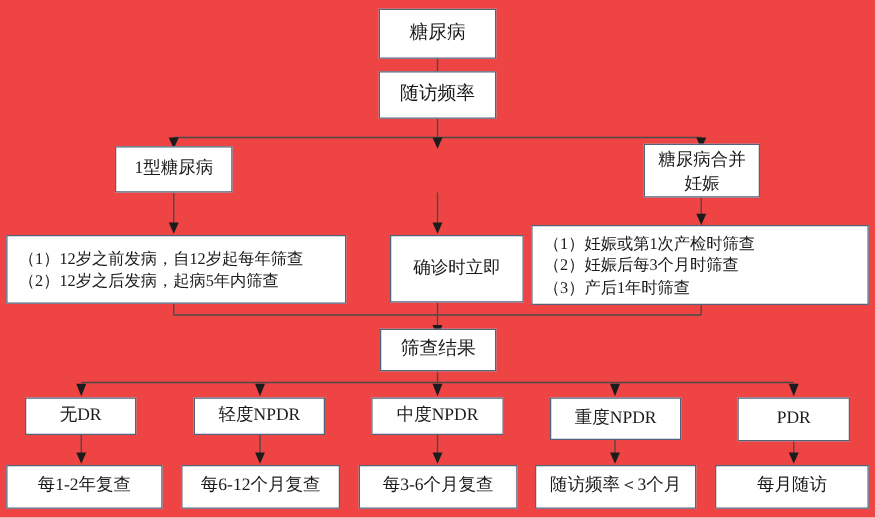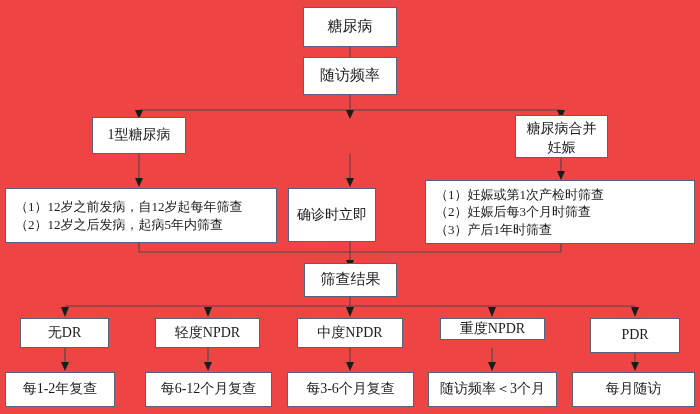--- a/index.html
+++ b/index.html
@@ -128,21 +128,21 @@
   <div class="node t14" style="left:515px; top:115px; width:93px; height:43px;justify-content:flex-end;">
     <span class="line">糖尿病合并</span>
     <span class="line">妊娠</span>
   </div>
 
   <div class="node list t13" style="left:5px; top:188px; width:272px; height:55px;">
     <span class="line">（1）12岁之前发病，自12岁起每年筛查</span>
     <span class="line">（2）12岁之后发病，起病5年内筛查</span>
   </div>
 
-  <div class="node t14" style="left:288px; top:188px; width:88px; height:54px;">
+  <div class="node t14" style="left:312px; top:188px; width:107px; height:54px;">
     <span class="line">确诊时立即</span>
   </div>
 
   <div class="node list t13" style="left:425px; top:180px; width:270px; height:64px;">
     <span class="line">（1）妊娠或第1次产检时筛查</span>
     <span class="line">（2）妊娠后每3个月时筛查</span>
     <span class="line">（3）产后1年时筛查</span>
   </div>
 
   <div class="node t15" style="left:304px; top:263px; width:93px; height:34px;">
@@ -151,28 +151,28 @@
 
   <div class="node t14" style="left:20px; top:318px; width:89px; height:30px;">
     <span class="line">无DR</span>
   </div>
   <div class="node t14" style="left:297px; top:318px; width:106px; height:30px;">
     <span class="line">中度NPDR</span>
   </div>
   <div class="node t14" style="left:155px; top:318px; width:105px; height:30px;">
     <span class="line">轻度NPDR</span>
   </div>
-  <div class="node t14" style="left:440px; top:318px; width:105px; height:22px;">
+  <div class="node t14" style="left:440px; top:318px; width:105px; height:34px;">
     <span class="line">重度NPDR</span>
   </div>
   <div class="node t14" style="left:590px; top:318px; width:90px; height:35px;">
     <span class="line">PDR</span>
   </div>
 
-  <div class="node t14" style="left:5px; top:372px; width:110px; height:35px;">
+  <div class="node t14" style="left:5px; top:372px; width:125px; height:35px;">
     <span class="line">每1-2年复查</span>
   </div>
   <div class="node t14" style="left:145px; top:372px; width:127px; height:35px;">
     <span class="line">每6-12个月复查</span>
   </div>
   <div class="node t14" style="left:287px; top:372px; width:127px; height:35px;">
     <span class="line">每3-6个月复查</span>
   </div>
   <div class="node t14" style="left:428px; top:372px; width:129px; height:35px;">
     <span class="line">随访频率＜3个月</span>

